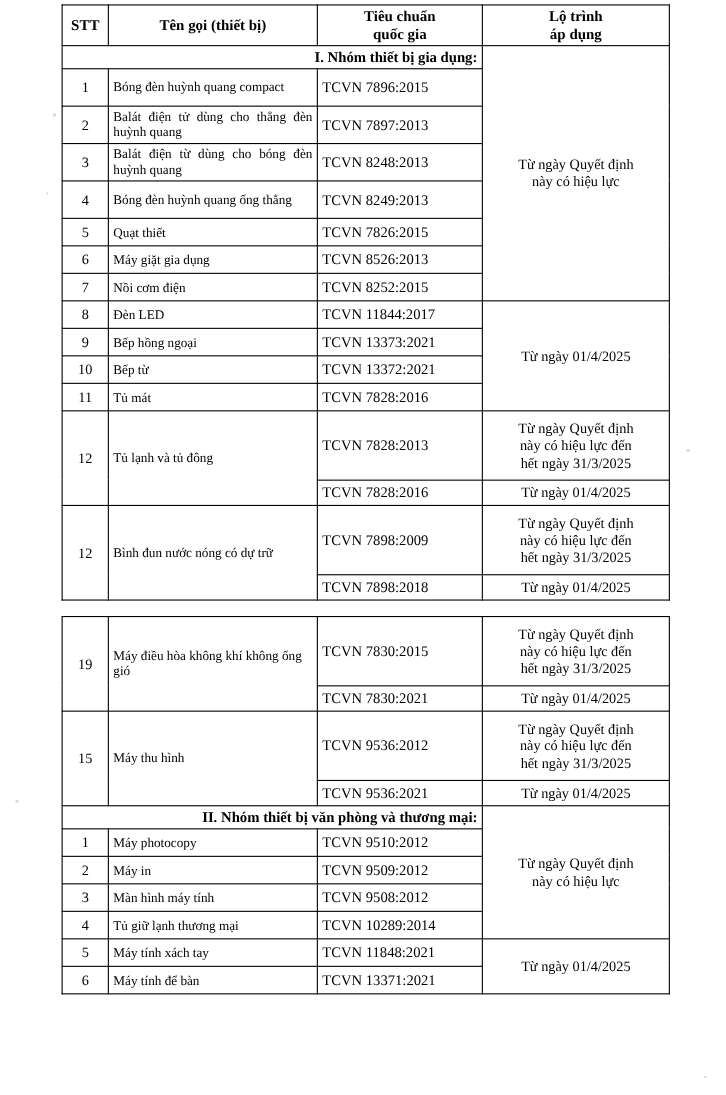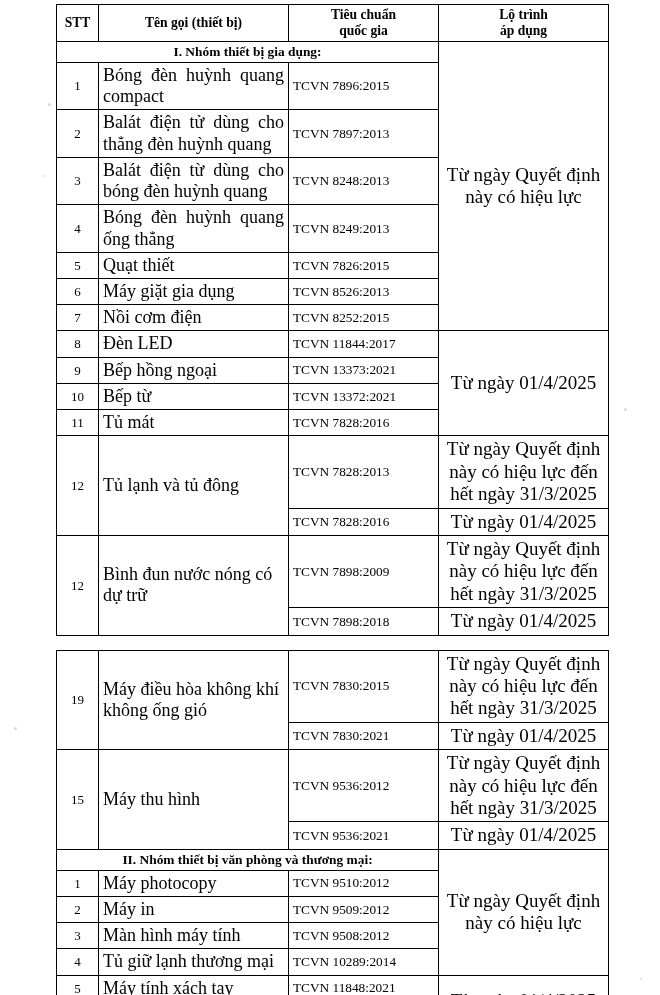--- a/index.html
+++ b/index.html
@@ -45,38 +45,38 @@
     font-size: 13.6px;
     padding: 5px 3px;
     line-height: 1.2;
   }
   td.stt {
     text-align: center;
     font-size: 13px;
   }
   td.name {
     text-align: left;
-    font-size: 18px;
+    font-size: 12px;
   }
   td.name.justify {
     text-align: justify;
     text-align-last: left;
   }
   td.std {
     font-size: 13.3px;
   }
   td.road {
     text-align: center;
-    font-size: 19px;
+    font-size: 13px;
     line-height: 1.2;
   }
   td.section {
     font-weight: bold;
     font-size: 13.4px;
-    text-align: center;
+    text-align: right;
     padding: 3px 4px 3px 6px;
   }
   .row-tall { height: 34px; }
   .row-mid { height: 25px; }
   .row-small { height: 23px; }
   .spacer-block {
     height: 14px;
   }
   
   .artifact {

